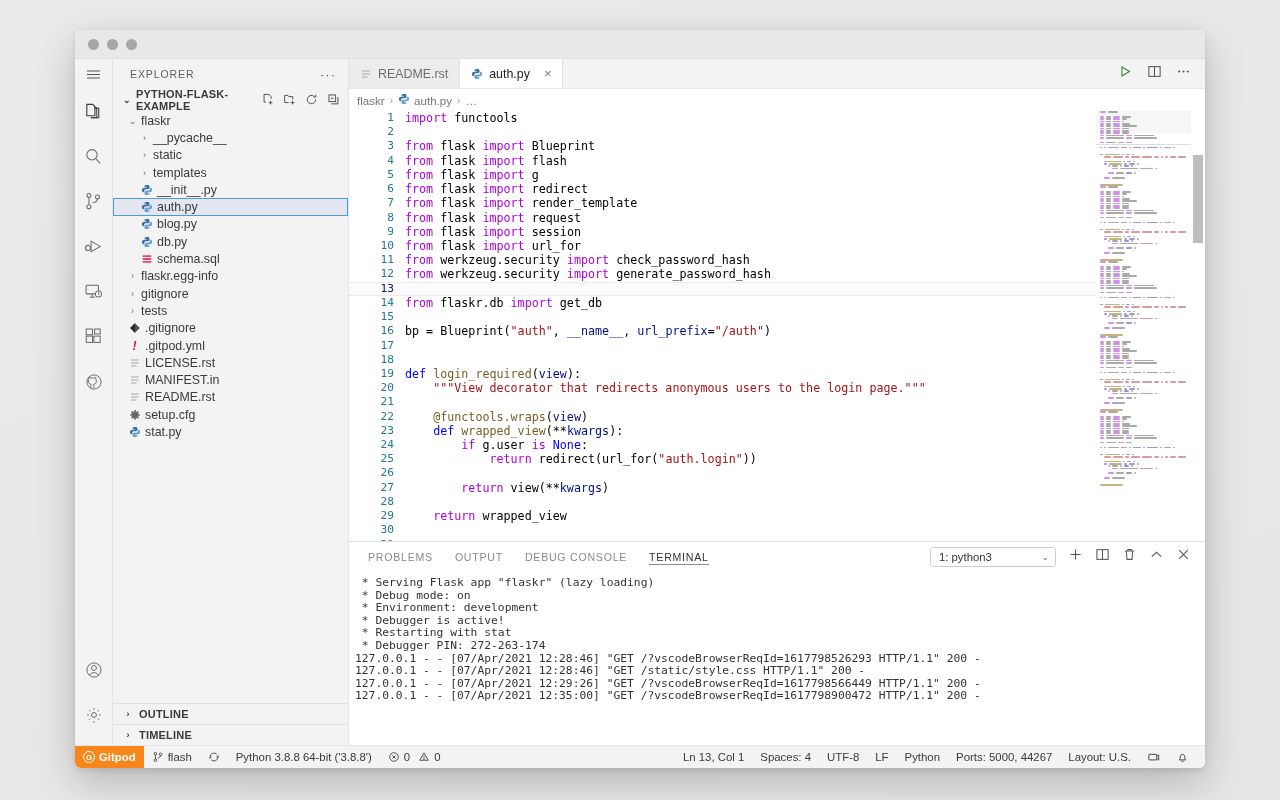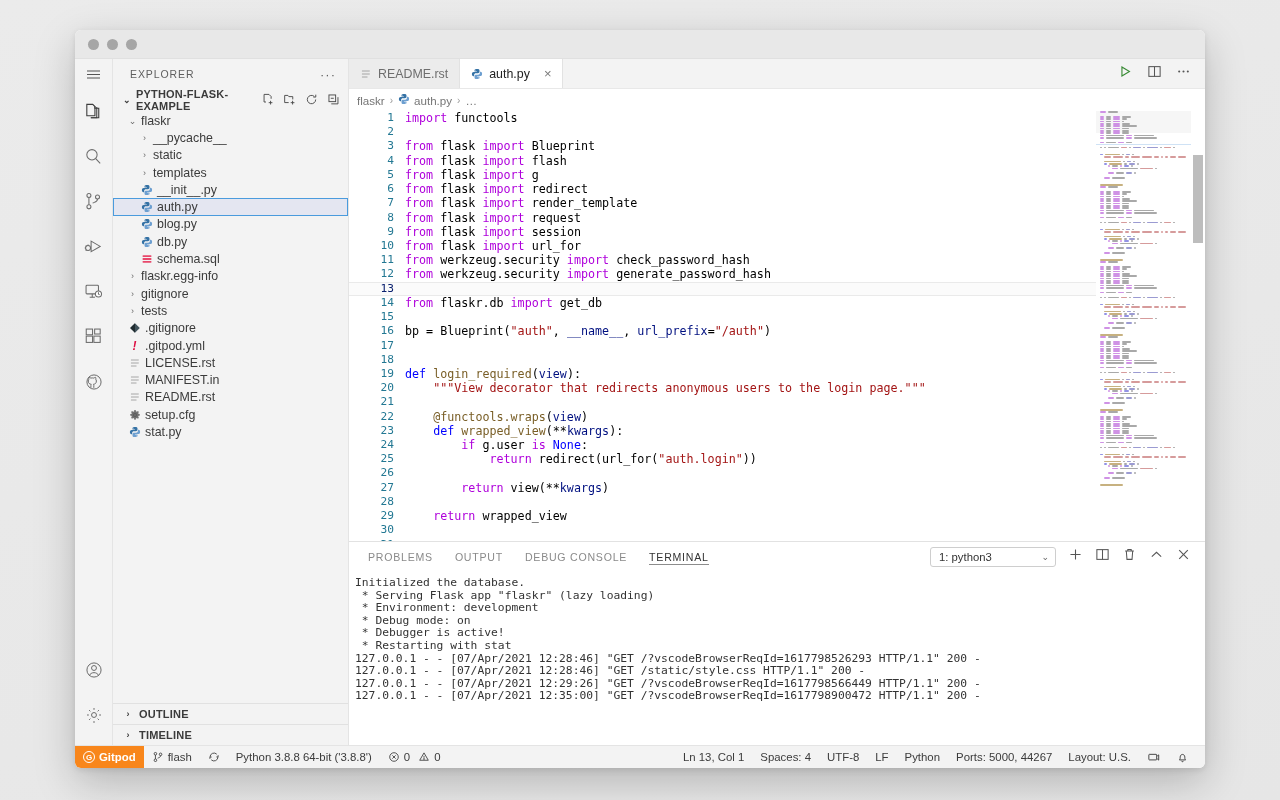--- a/index.html
+++ b/index.html
@@ -1356,26 +1356,26 @@
               </span>
               <span>
                 <svg width="15" height="15" viewBox="0 0 16 16" fill="none" stroke="#555" stroke-width="1.15">
                     <line x1="3.4" y1="3.4" x2="12.6" y2="12.6"></line>
                     <line x1="12.6" y1="3.4" x2="3.4" y2="12.6"></line>
                   </svg>
               </span>
             </div>
           </div>
           <div class="term-body">
-              <div>Initialized the database.</div>
               <div> * Serving Flask app "flaskr" (lazy loading)</div>
+              <div> * Debug mode: on</div>
               <div> * Environment: development</div>
-              <div> * Debug mode: on</div>
               <div> * Debugger is active!</div>
               <div> * Restarting with stat</div>
+              <div> * Debugger PIN: 272-263-174</div>
               <div>127.0.0.1 - - [07/Apr/2021 12:28:46] "GET /?vscodeBrowserReqId=1617798526293 HTTP/1.1" 200 -</div>
               <div>127.0.0.1 - - [07/Apr/2021 12:28:46] "GET /static/style.css HTTP/1.1" 200 -</div>
               <div>127.0.0.1 - - [07/Apr/2021 12:29:26] "GET /?vscodeBrowserReqId=1617798566449 HTTP/1.1" 200 -</div>
               <div>127.0.0.1 - - [07/Apr/2021 12:35:00] "GET /?vscodeBrowserReqId=1617798900472 HTTP/1.1" 200 -</div>
             </div>
         </div>
       </div>
     </div>
 
     <div class="statusbar">

